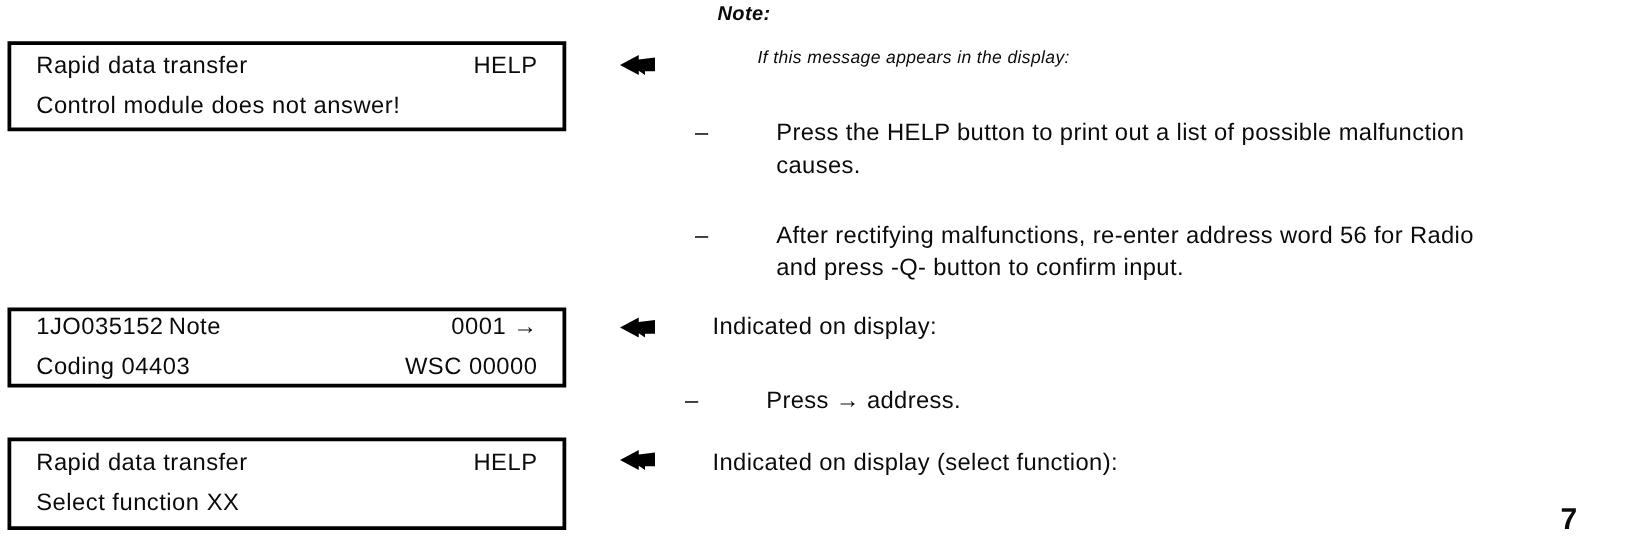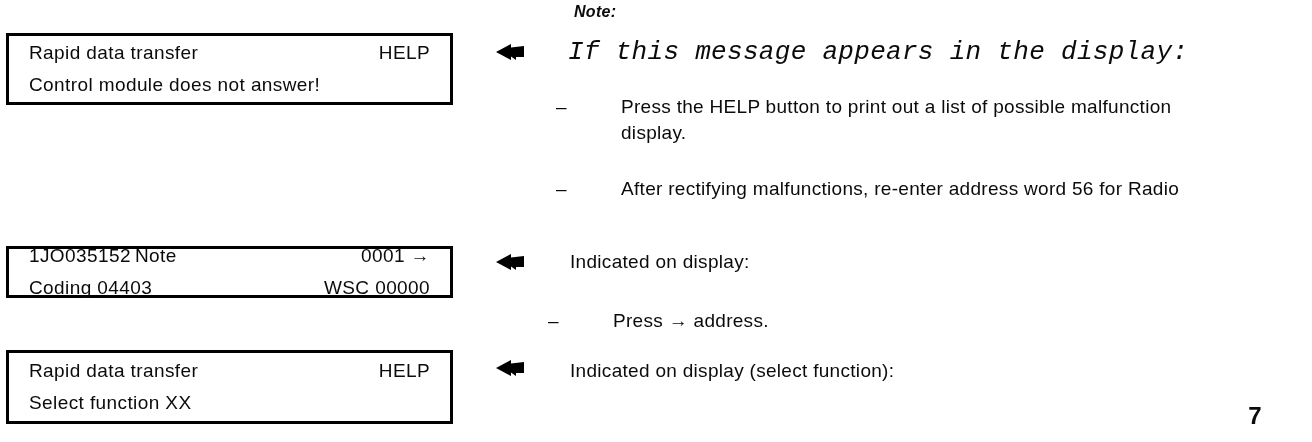--- a/index.html
+++ b/index.html
@@ -39,21 +39,21 @@
     font-size: 19px;
     line-height: 29px;
     letter-spacing: 0.4px;
     white-space: nowrap;
   }
   .lcd-row .mid {
     position: absolute;
     left: 106px;
   }
   #box1 { top: 33px;  height: 72px; }
-  #box2 { top: 246px; height: 52px; }
+  #box2 { top: 246px; height: 64px; }
   #box3 { top: 350px; height: 74px; }
 
   
   .pointer {
     position: absolute;
     left: 496px;
     width: 30px;
     height: 18px;
   }
   #pointer1 { top: 43px; }
@@ -65,27 +65,26 @@
     position: absolute;
     left: 574px;
     top: 3px;
     font-size: 16px;
     font-weight: bold;
     font-style: italic;
     letter-spacing: 0.3px;
   }
   .note-intro {
     position: absolute;
-    left: 568px;
+    left: 606px;
     top: 37px;
-    font-size: 26px;
+    font-size: 14px;
     font-style: italic;
     letter-spacing: 0.3px;
     white-space: nowrap;
-    font-family: Liberation Mono, monospace;
   }
   .plain-line {
     position: absolute;
     font-size: 19px;
     letter-spacing: 0.3px;
     white-space: nowrap;
   }
   #indicated1 { left: 570px; top: 251px; }
   #indicated2 { left: 570px; top: 360px; }
 
@@ -166,28 +165,29 @@
     <polygon points="0,9 15,1 15,4.5 28,3 28,14 20,14 20,17 15,13.5 15,17" fill="#000000"></polygon>
   </svg>
 
   <div class="note-heading">Note:</div>
   <div class="note-intro">If this message appears in the display:</div>
 
   <div class="bullet" id="bullet1">
     <span class="dash">–</span>
     <span class="btxt">
       <span>Press the HELP button to print out a list of possible malfunction</span>
-      <span>display.</span>
+      <span>causes.</span>
     </span>
   </div>
 
   <div class="bullet" id="bullet2">
     <span class="dash">–</span>
     <span class="btxt">
       <span>After rectifying malfunctions, re-enter address word 56 for Radio</span>
+      <span>and press -Q- button to confirm input.</span>
     </span>
   </div>
 
   <div class="plain-line" id="indicated1">Indicated on display:</div>
 
   <div class="bullet" id="bullet3">
     <span class="dash">–</span>
     <span class="btxt">
       <span>Press → address.</span>
     </span>

